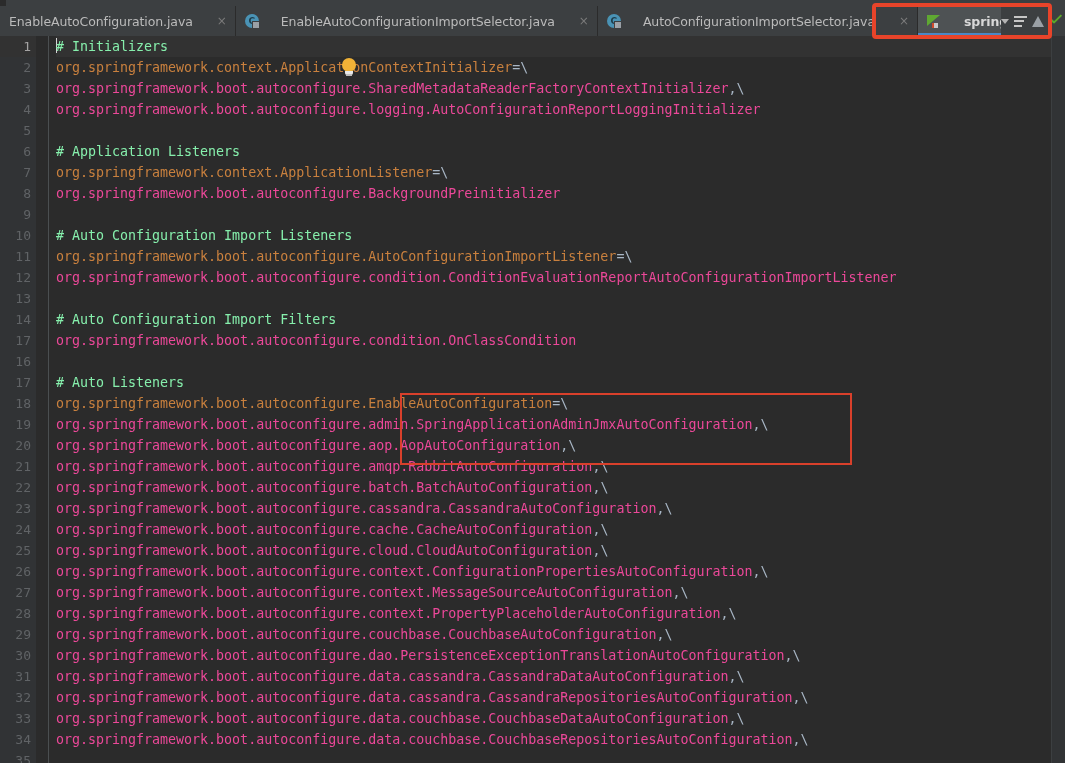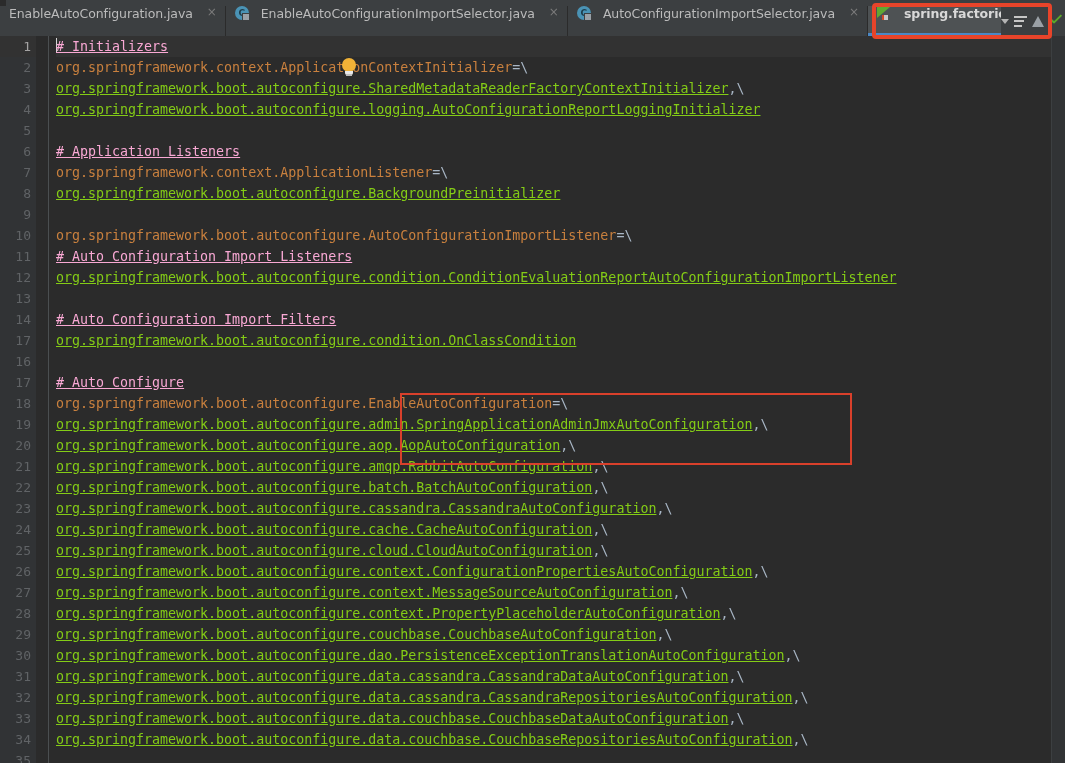--- a/index.html
+++ b/index.html
@@ -33,22 +33,22 @@
   
   .tabbar {
     position: absolute; top: 6px; left: 0;
     width: 1065px; height: 30px;
     background: #3c3f41;
     display: flex;
     align-items: stretch;
   }
   .tab {
     display: flex;
-    align-items: flex-start;
-    gap: 12px;
+    align-items: center;
+    gap: 22px;
     padding: 0 8px 0 9px;
     height: 30px;
     position: relative;
     border-right: 1px solid #2b2b2b;
     white-space: nowrap;
   }
   .tab .tab-label {
     font-family: "DejaVu Sans", sans-serif;
     font-size: 12.5px;
     color: #bbbbbb;
@@ -222,23 +222,23 @@
   }
   .codeline {
     height: 21px;
     line-height: 21px;
     font-family: "DejaVu Sans Mono", monospace;
     font-size: 13.3px;
     white-space: pre;
     letter-spacing: 0px;
   }
   .codeline.current { background: #323232; }
-  .t-comment { color: #f9a8d4; text-decoration: underline; }
+  .t-comment { color: #86efac; }
   .t-key     { color: #c9803e; }
-  .t-val     { color: #84cc16; text-decoration: underline; }
+  .t-val     { color: #ec4899; }
   .t-punc    { color: #a9b7c6; }
   .caret {
     display: inline-block;
     width: 1px; height: 15px;
     background: #d4d4d4;
     vertical-align: -2px;
     margin-right: -1px;
   }
 
   
@@ -390,28 +390,28 @@
     <div class="code" id="code">
         <div class="codeline current"><span class="caret"></span><span class="t-comment"># Initializers</span></div>
         <div class="codeline"><span class="t-key">org.springframework.context.ApplicationContextInitializer</span><span class="t-punc">=\</span></div>
         <div class="codeline"><span class="t-val">org.springframework.boot.autoconfigure.SharedMetadataReaderFactoryContextInitializer</span><span class="t-punc">,\</span></div>
         <div class="codeline"><span class="t-val">org.springframework.boot.autoconfigure.logging.AutoConfigurationReportLoggingInitializer</span></div>
         <div class="codeline">&nbsp;</div>
         <div class="codeline"><span class="t-comment"># Application Listeners</span></div>
         <div class="codeline"><span class="t-key">org.springframework.context.ApplicationListener</span><span class="t-punc">=\</span></div>
         <div class="codeline"><span class="t-val">org.springframework.boot.autoconfigure.BackgroundPreinitializer</span></div>
         <div class="codeline">&nbsp;</div>
+        <div class="codeline"><span class="t-comment"># Auto Configuration Import Listeners</span></div>
         <div class="codeline"><span class="t-key">org.springframework.boot.autoconfigure.AutoConfigurationImportListener</span><span class="t-punc">=\</span></div>
-        <div class="codeline"><span class="t-comment"># Auto Configuration Import Listeners</span></div>
         <div class="codeline"><span class="t-val">org.springframework.boot.autoconfigure.condition.ConditionEvaluationReportAutoConfigurationImportListener</span></div>
         <div class="codeline">&nbsp;</div>
         <div class="codeline"><span class="t-comment"># Auto Configuration Import Filters</span></div>
         <div class="codeline"><span class="t-val">org.springframework.boot.autoconfigure.condition.OnClassCondition</span></div>
         <div class="codeline">&nbsp;</div>
-        <div class="codeline"><span class="t-comment"># Auto Configure</span></div>
+        <div class="codeline"><span class="t-comment"># Auto Listeners</span></div>
         <div class="codeline"><span class="t-key">org.springframework.boot.autoconfigure.EnableAutoConfiguration</span><span class="t-punc">=\</span></div>
         <div class="codeline"><span class="t-val">org.springframework.boot.autoconfigure.admin.SpringApplicationAdminJmxAutoConfiguration</span><span class="t-punc">,\</span></div>
         <div class="codeline"><span class="t-val">org.springframework.boot.autoconfigure.aop.AopAutoConfiguration</span><span class="t-punc">,\</span></div>
         <div class="codeline"><span class="t-val">org.springframework.boot.autoconfigure.amqp.RabbitAutoConfiguration</span><span class="t-punc">,\</span></div>
         <div class="codeline"><span class="t-val">org.springframework.boot.autoconfigure.batch.BatchAutoConfiguration</span><span class="t-punc">,\</span></div>
         <div class="codeline"><span class="t-val">org.springframework.boot.autoconfigure.cassandra.CassandraAutoConfiguration</span><span class="t-punc">,\</span></div>
         <div class="codeline"><span class="t-val">org.springframework.boot.autoconfigure.cache.CacheAutoConfiguration</span><span class="t-punc">,\</span></div>
         <div class="codeline"><span class="t-val">org.springframework.boot.autoconfigure.cloud.CloudAutoConfiguration</span><span class="t-punc">,\</span></div>
         <div class="codeline"><span class="t-val">org.springframework.boot.autoconfigure.context.ConfigurationPropertiesAutoConfiguration</span><span class="t-punc">,\</span></div>
         <div class="codeline"><span class="t-val">org.springframework.boot.autoconfigure.context.MessageSourceAutoConfiguration</span><span class="t-punc">,\</span></div>

